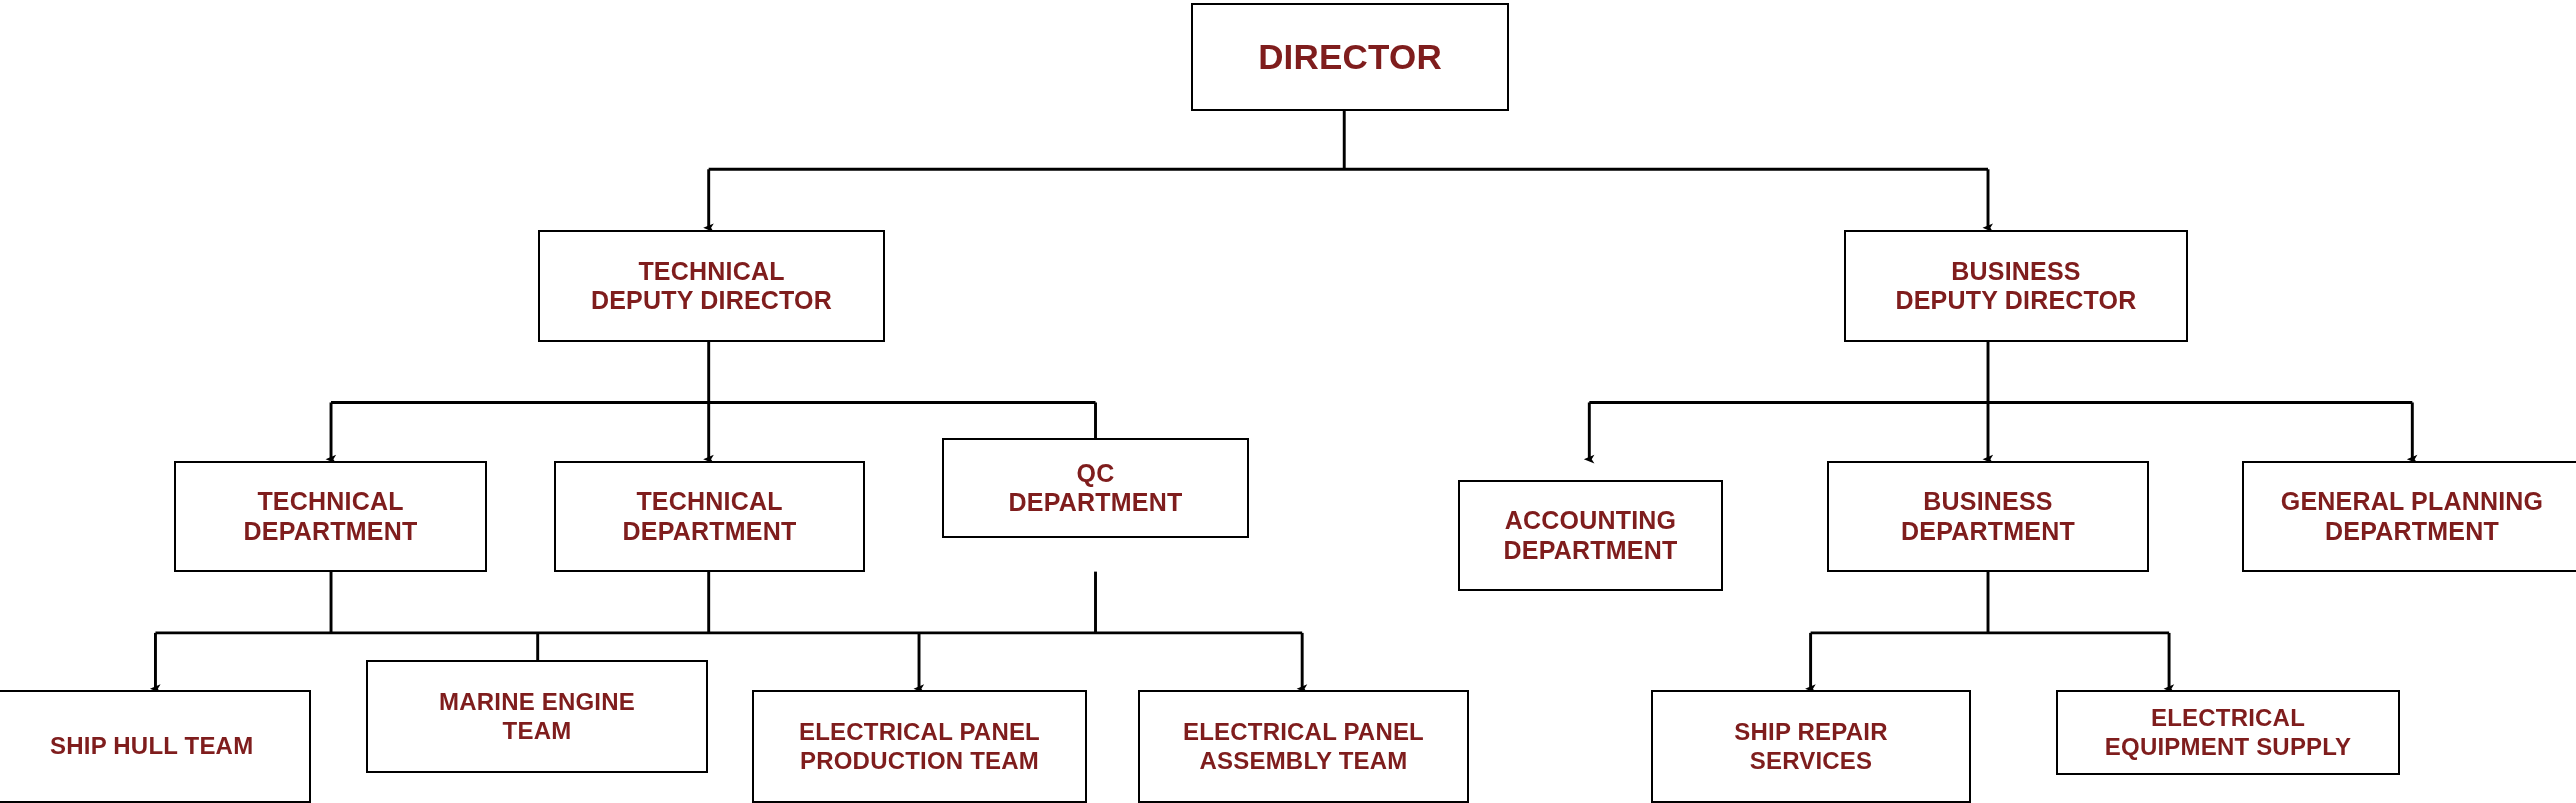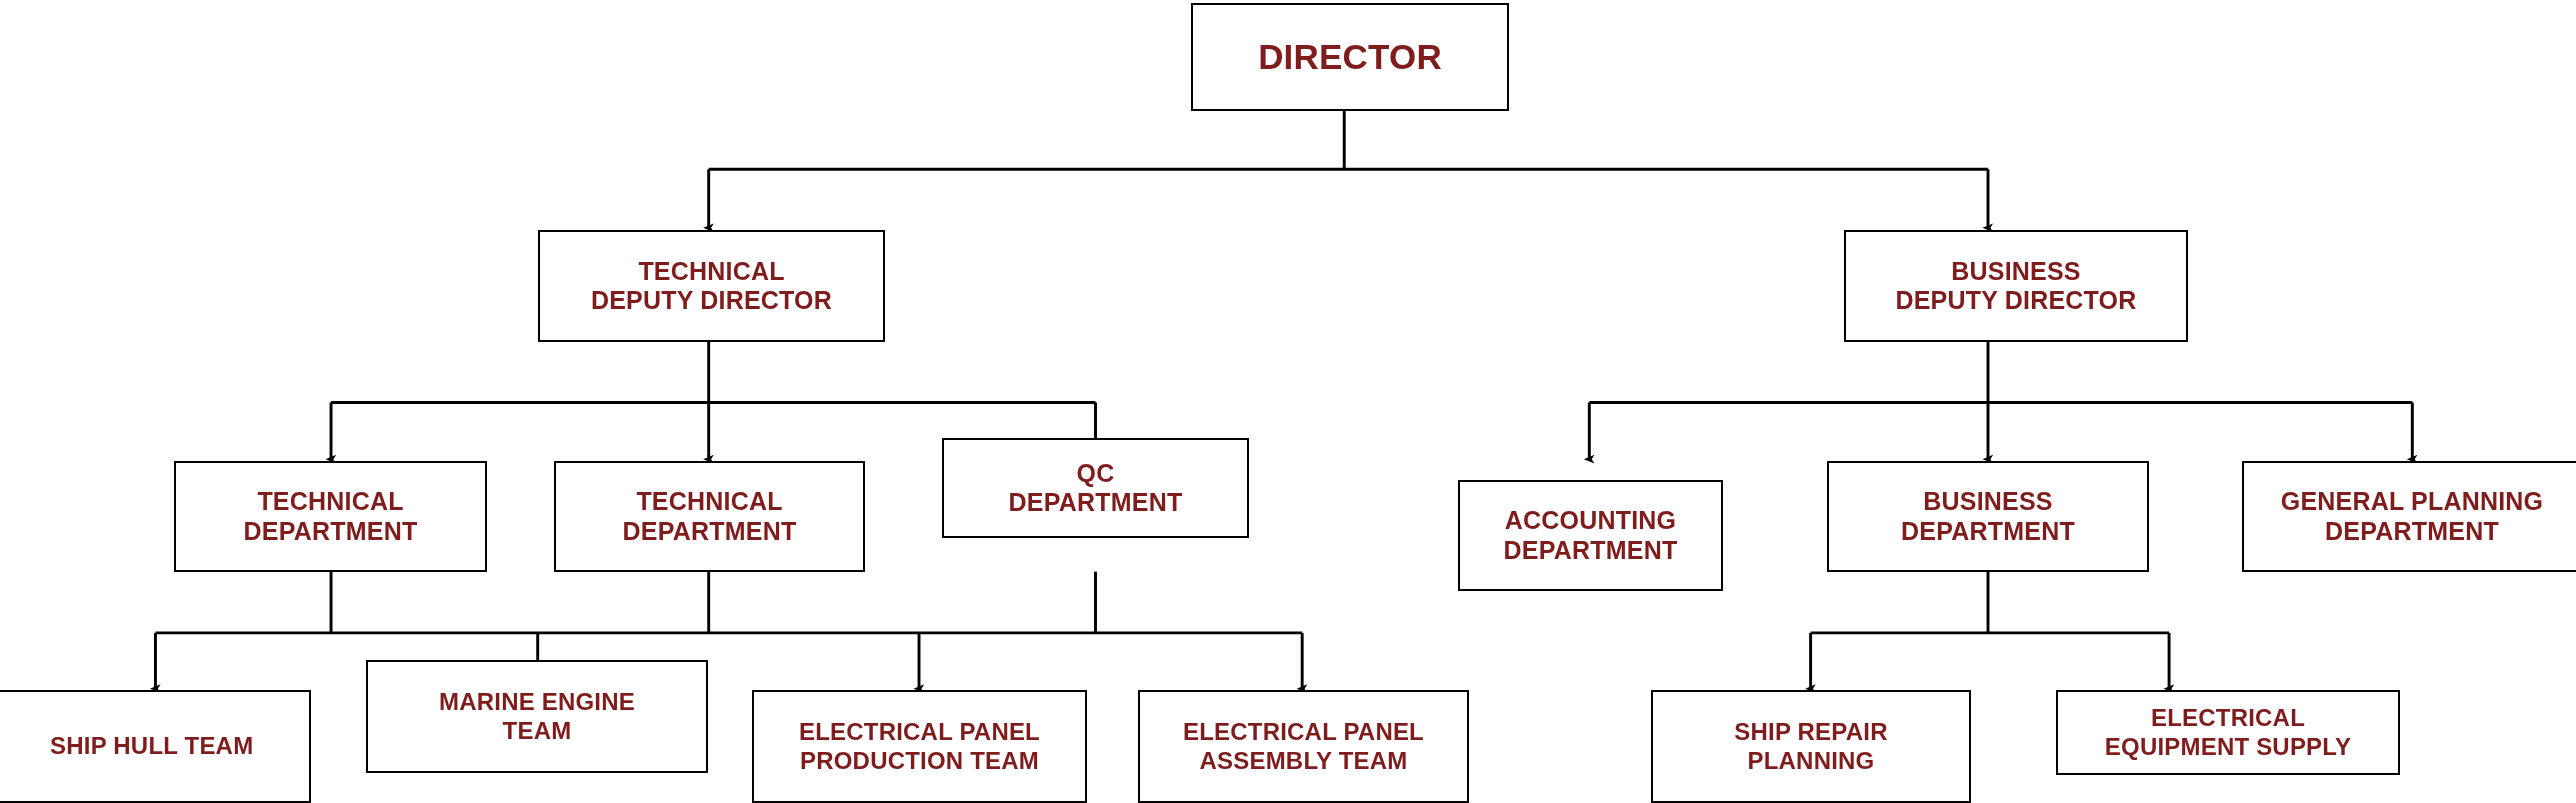--- a/index.html
+++ b/index.html
@@ -111,21 +111,21 @@
   <div class="node lvl-team" style="left:752px;top:690px;width:335px;height:113px;">
     <span class="label">ELECTRICAL PANEL
 PRODUCTION TEAM</span>
   </div>
   <div class="node lvl-team" style="left:1138px;top:690px;width:331px;height:113px;">
     <span class="label">ELECTRICAL PANEL
 ASSEMBLY TEAM</span>
   </div>
   <div class="node lvl-team" style="left:1651px;top:690px;width:320px;height:113px;">
     <span class="label">SHIP REPAIR
-PLANNING</span>
+SERVICES</span>
   </div>
   <div class="node lvl-team" style="left:2056px;top:690px;width:344px;height:85px;">
     <span class="label">ELECTRICAL
 EQUIPMENT SUPPLY</span>
   </div>
 
 </div>
 
 
 </body></html>

